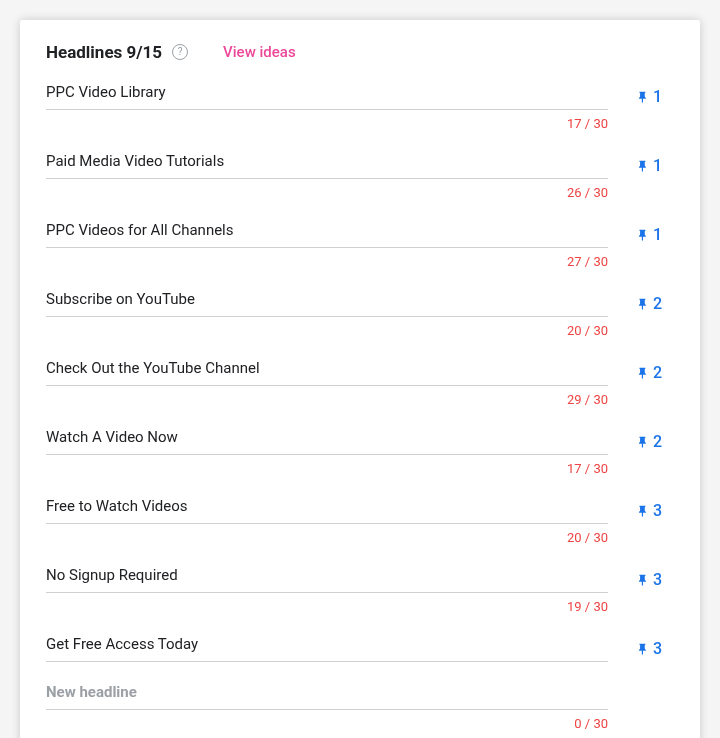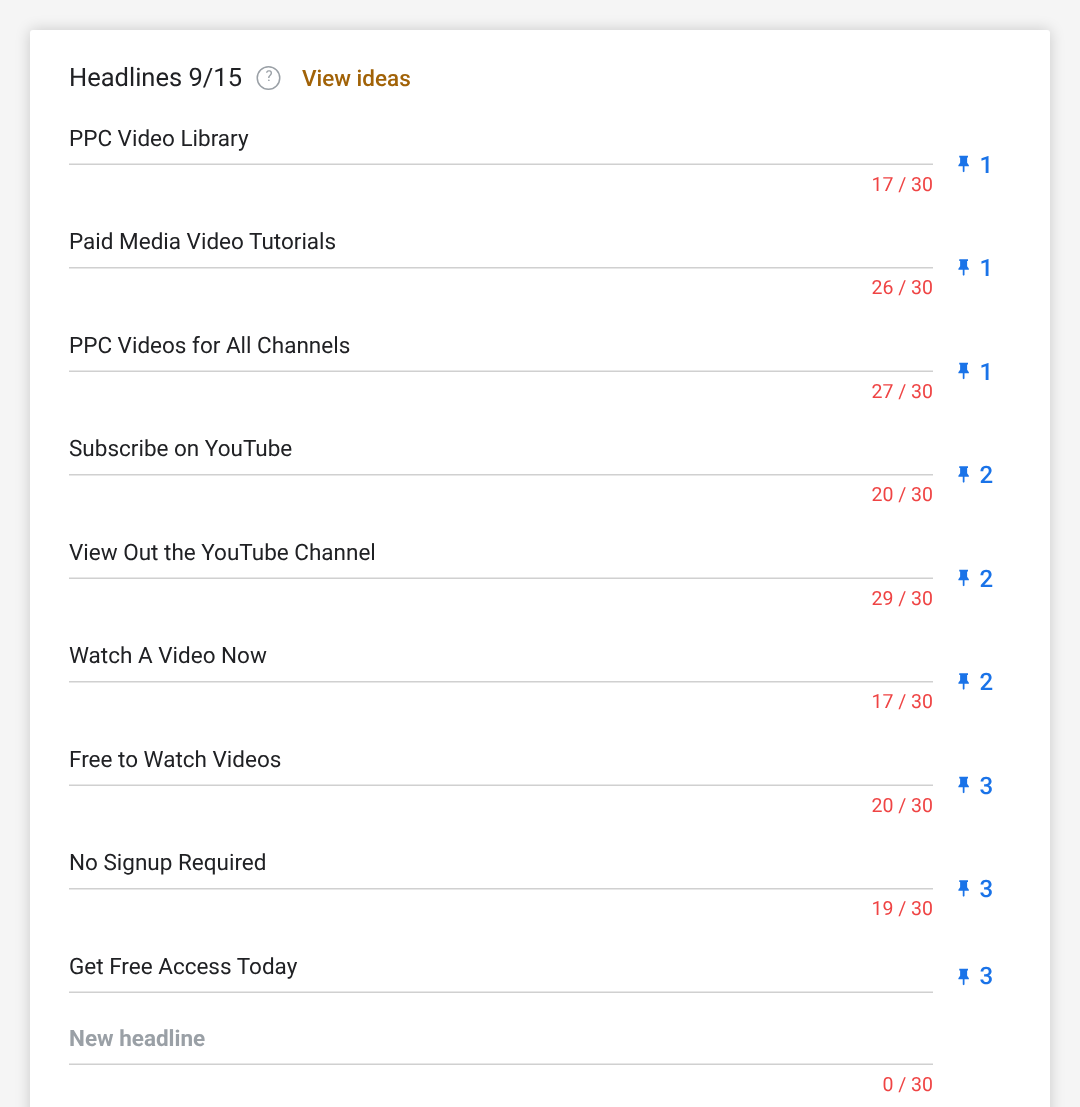--- a/index.html
+++ b/index.html
@@ -23,45 +23,45 @@
       border-radius: 2px;
     }
     .header-row {
       display: flex;
       align-items: center;
       gap: 10px;
       margin-bottom: 14px;
     }
     .header-title {
       font-size: 17px;
-      font-weight: 400;
+      font-weight: 700;
       color: #202124;
     }
     .help-icon {
       width: 16px;
       height: 16px;
       border-radius: 50%;
       border: 1.5px solid #9aa0a6;
       color: #9aa0a6;
       font-size: 10px;
       line-height: 14px;
       text-align: center;
       display: inline-block;
     }
     .view-ideas {
-      color: #a16207;
+      color: #ec4899;
       font-size: 15px;
       font-weight: 500;
       cursor: pointer;
-      margin-left: 4px;
+      margin-left: 25px;
     }
     .headline-row {
       display: flex;
-      align-items: center;
-      gap: 14px;
+      align-items: flex-start;
+      gap: 28px;
       margin-top: 15px;
     }
     .headline-left {
       flex: 1;
       display: flex;
       flex-direction: column;
     }
     .headline-text {
       font-size: 15px;
       color: #202124;
@@ -177,21 +177,21 @@
         </div>
         <div class="pin-col">
           <span class="pin-icon"><svg viewBox="0 0 24 24">
               <path d="M16 3v2h-1v6l2 3v1h-5v6l-1 1-1-1v-6H5v-1l2-3V5H6V3h10z"></path>
             </svg></span>
           <span class="pin-num">2</span>
         </div>
       </div>
       <div class="headline-row">
         <div class="headline-left">
-          <div class="headline-text">View Out the YouTube Channel</div>
+          <div class="headline-text">Check Out the YouTube Channel</div>
           <div class="underline"></div>
           <div class="counter-row">
             <span class="counter">29 / 30</span>
           </div>
         </div>
         <div class="pin-col">
           <span class="pin-icon"><svg viewBox="0 0 24 24">
               <path d="M16 3v2h-1v6l2 3v1h-5v6l-1 1-1-1v-6H5v-1l2-3V5H6V3h10z"></path>
             </svg></span>
           <span class="pin-num">2</span>

